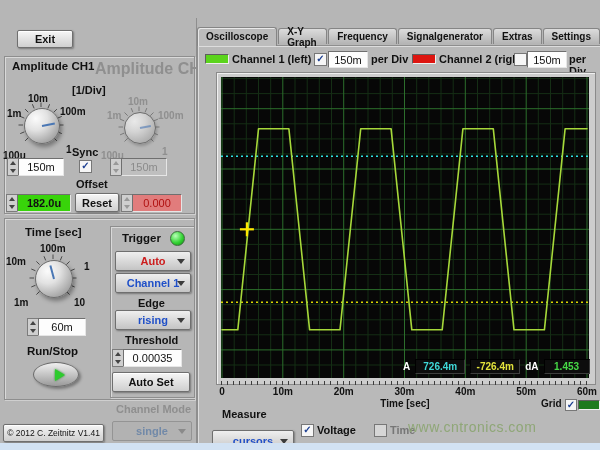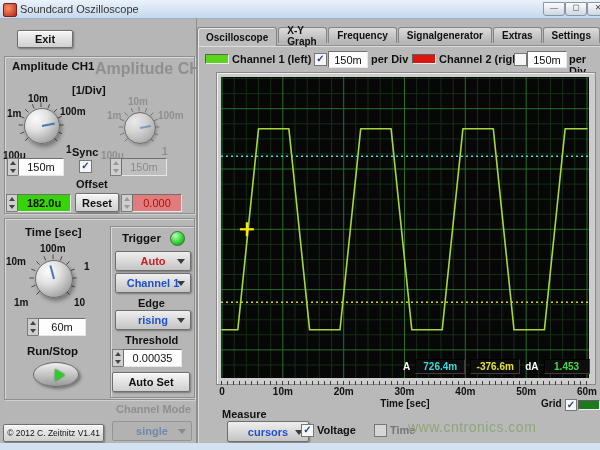--- a/index.html
+++ b/index.html
@@ -30,21 +30,21 @@
   .dd .arr{position:absolute;right:5px;top:50%;margin-top:-2px;width:0;height:0;border-left:4px solid transparent;border-right:4px solid transparent;border-top:5px solid #3c3c3c;}
   .dd.dis{background:#b2b2b2;box-shadow:none;border-color:#949494;align-items:center;}
   .dd.dis .arr{border-top-color:#8a8a8a;}
   .knob{border-radius:50%;background:radial-gradient(circle at 32% 28%,#fbfbfb 0%,#e2e2e2 35%,#a8a8a8 75%,#8a8a8a 100%);border:1px solid #6d6d6d;box-shadow:2px 3px 4px rgba(0,0,0,.35);}
   .knob.dis{background:radial-gradient(circle at 32% 28%,#e9e9e9 0%,#d4d4d4 35%,#b0b0b0 75%,#a2a2a2 100%);box-shadow:1px 2px 3px rgba(0,0,0,.2);}
   .needle{position:absolute;width:13px;height:2px;background:#4a77b4;transform-origin:0 50%;}
   .kl{position:absolute;font-size:10px;font-weight:bold;color:#111;}
   .kl.dis{color:#8f8f8f;}
   .led{width:13px;height:13px;border-radius:50%;background:radial-gradient(circle at 35% 30%,#b8ffb8 0%,#35d435 55%,#0f8a0f 100%);border:1px solid #3b6e3b;}
   
-  .tabbar{left:197px;top:27px;height:18px;display:flex;align-items:flex-start;gap:1px;}
+  .tabbar{left:197px;top:27px;height:18px;display:flex;align-items:center;gap:1px;}
   .tab{height:15px;padding:0 8px;background:linear-gradient(#dcdcdc,#b4b4b4);border:1px solid #858585;border-bottom:none;border-radius:3px 3px 0 0;font-size:10px;font-weight:bold;color:#111;display:flex;align-items:center;}
   .tab.active{height:18px;background:#bcbcbc;box-shadow:inset 1px 1px 0 #e8e8e8;}
   .content-panel{left:197px;top:45px;width:402px;height:398px;background:#b9b9b9;border:1px solid #8e8e8e;box-shadow:inset 1px 1px 0 #ddd;}
   .vline{left:196px;top:18px;width:1px;height:425px;background:#8e8e8e;}
   
   .swatch{height:8px;border:1px solid;border-color:#5f5f5f #efefef #efefef #5f5f5f;}
   
   .bezel{left:216px;top:72px;width:378px;height:311px;background:#cdcdcd;border:1px solid #8a8a8a;box-shadow:inset 1px 1px 0 #f0f0f0;}
   .plot{left:221px;top:77px;width:368px;height:301px;background:#070707;}
   .tickrow{left:221px;top:381px;width:368px;height:4px;background:repeating-linear-gradient(90deg,#3c3c3c 0 1px,transparent 1px 6.08px);}
@@ -58,27 +58,20 @@
   .play i{display:block;width:0;height:0;border-top:6px solid transparent;border-bottom:6px solid transparent;border-left:10px solid #2ecb2e;margin-left:8px;filter:drop-shadow(0 0 1px #1a8a1a);}
   .lbl{font-size:11px;color:#111;}
   .small{font-size:10px;}
   .gray{color:#8f8f8f;}
 </style>
 </head>
 <body>
 
 <div class="win">
 
-  <div class="abs titlebar">
-    <div class="abs app-icon"></div>
-    <div class="abs title-text">Soundcard Oszilloscope</div>
-    <div class="abs winbtn" style="left:543px;">—</div>
-    <div class="abs winbtn" style="left:565px;">▢</div>
-    <div class="abs winbtn" style="left:587px;">✕</div>
-  </div>
 
   <div class="abs vline"></div>
 
   <div class="abs btn b" style="left:17px;top:30px;width:54px;height:16px;text-align:right;">Exit</div>
 
   <div class="abs groupbox" style="left:4px;top:56px;width:189px;height:156px;"></div>
   <div class="abs lbl b" style="left:12px;top:60px;font-size:11.5px;">Amplitude CH1</div>
   <div class="abs lbl b gray" style="left:95px;top:60px;font-size:16px;">Amplitude CH2</div>
   <div class="abs lbl b" style="left:72px;top:84px;">[1/Div]</div>
 
@@ -302,41 +295,41 @@
         <line x1="0.0" y1="79.3" x2="368.0" y2="79.3" stroke="#2fe2e2" stroke-width="1.6" stroke-dasharray="2 3"></line>
         <line x1="0.0" y1="225.3" x2="368.0" y2="225.3" stroke="#d8d800" stroke-width="1.6" stroke-dasharray="2 3"></line>
         <polyline points="1.0,252.8 16.8,252.8 37.5,51.8 67.9,51.8 88.6,252.8 119.0,252.8 139.7,51.8 170.1,51.8 190.8,252.8 221.2,252.8 241.9,51.8 272.3,51.8 293.0,252.8 323.4,252.8 344.1,51.8 366.0,51.8" fill="none" stroke="#a6d83a" stroke-width="1.6" stroke-linejoin="round" stroke-linecap="round"></polyline>
         <line x1="18.9" y1="152.3" x2="32.9" y2="152.3" stroke="#ffe800" stroke-width="2.2"></line>
         <line x1="25.9" y1="145.3" x2="25.9" y2="159.3" stroke="#ffe800" stroke-width="2.2"></line>
       </svg>
   </div>
   <div class="abs readout">
     <span style="color:#fff;">A</span>
     <span class="rbox" style="color: rgb(63, 217, 217);">726.4m</span>
-    <span class="rbox" style="color: rgb(226, 226, 60);">-376.6m</span>
+    <span class="rbox" style="color: rgb(226, 226, 60);">-726.4m</span>
     <span style="color:#fff;">dA</span>
     <span class="rbox" style="min-width: 38px; color: rgb(70, 216, 70);">1.453</span>
   </div>
   <div class="abs tickrow"></div>
   <div class="abs xlabels" id="x-axis-labels">
       <span class="xtick" style="left: 1px;">0</span>
       <span class="xtick" style="left: 61.8333px;">10m</span>
       <span class="xtick" style="left: 122.667px;">20m</span>
       <span class="xtick" style="left: 183.5px;">30m</span>
       <span class="xtick" style="left: 244.333px;">40m</span>
       <span class="xtick" style="left: 305.167px;">50m</span>
       <span class="xtick" style="left: 366px;">60m</span>
     </div>
   <div class="abs lbl b small" style="left:221px;top:398px;width:368px;text-align:center;">Time [sec]</div>
   <div class="abs lbl b small" style="left:541px;top:398px;">Grid</div>
   <div class="abs cb checked" style="left:565px;top:399px;width:10px;height:10px;"></div>
   <div class="abs swatch" style="left: 578px; top: 400px; width: 20px; background: rgb(29, 122, 29);"></div>
 
   <div class="abs lbl b" style="left:222px;top:408px;">Measure</div>
-  <div class="abs dd" style="left:212px;top:421px;width:80px;height:19px;color:#2050c8;margin-left:15px;">
+  <div class="abs dd" style="left:212px;top:430px;width:80px;height:19px;color:#2050c8;">
       <span>cursors</span>
       <i class="arr"></i>
     </div>
   <div class="abs cb checked" style="left:301px;top:424px;"></div>
   <div class="abs lbl b" style="left:317px;top:424px;">Voltage</div>
   <div class="abs cb dis" style="left:374px;top:424px;"></div>
   <div class="abs lbl b" style="left:390px;top:424px;color:#767676;">Time</div>
 
   <div class="abs watermark">www.cntronics.com</div>
   <div class="abs bottomstrip"></div>

